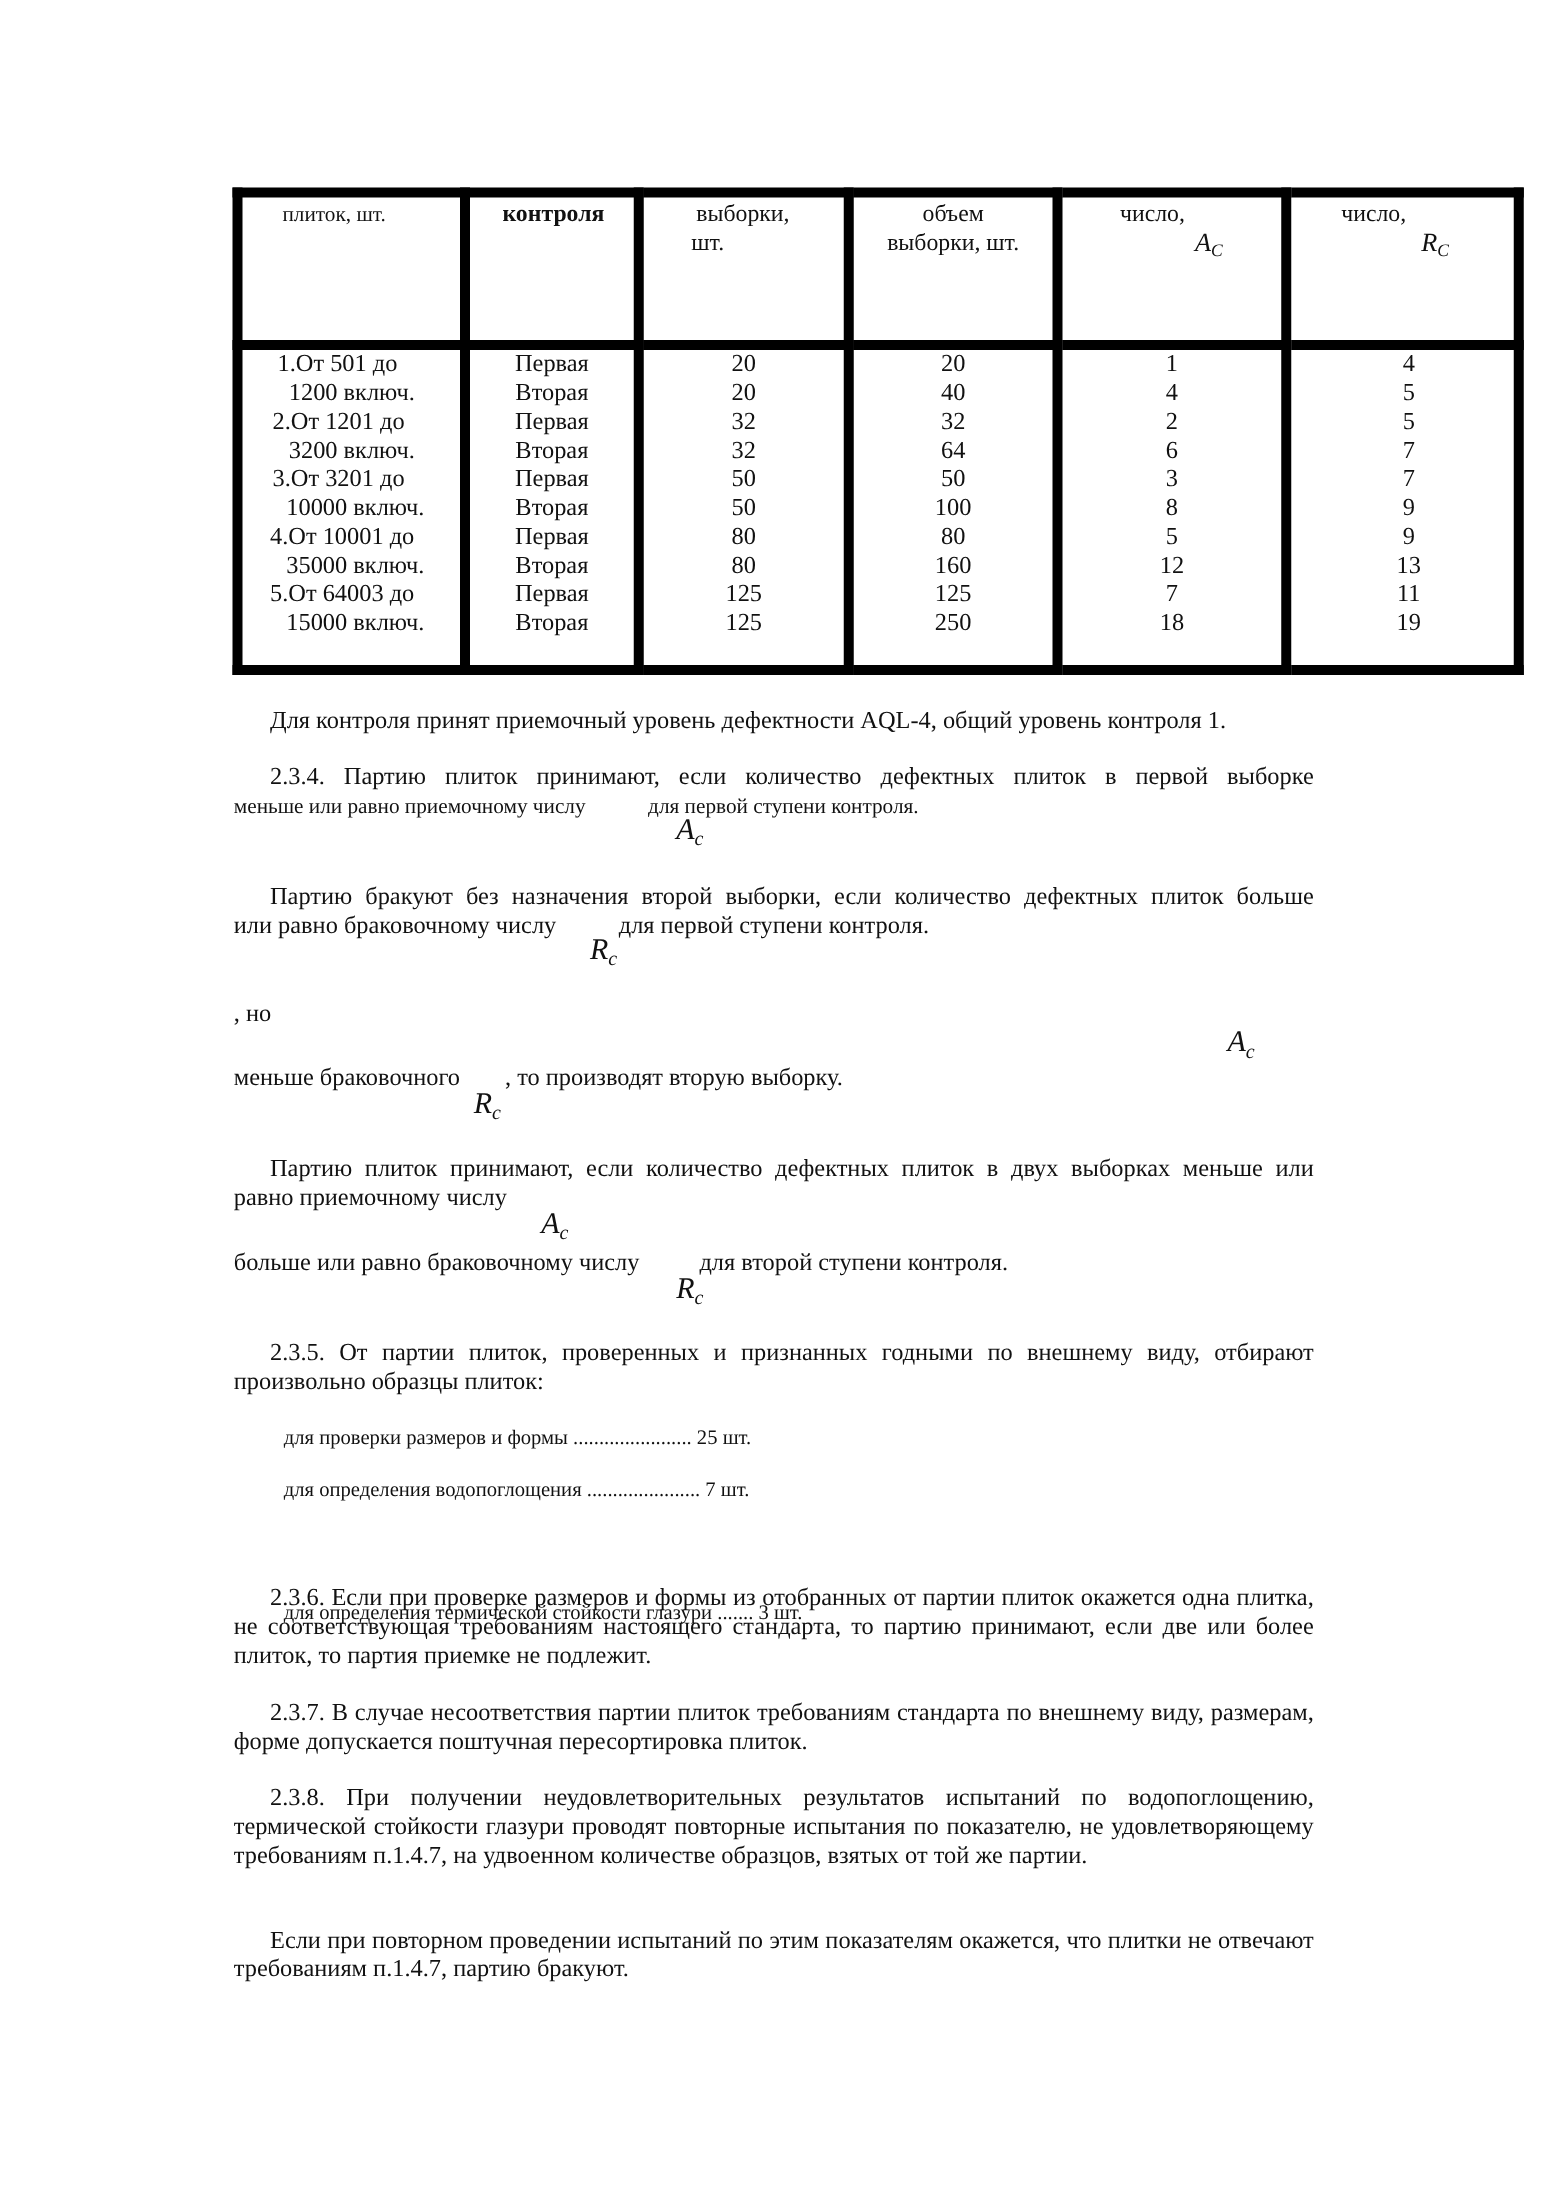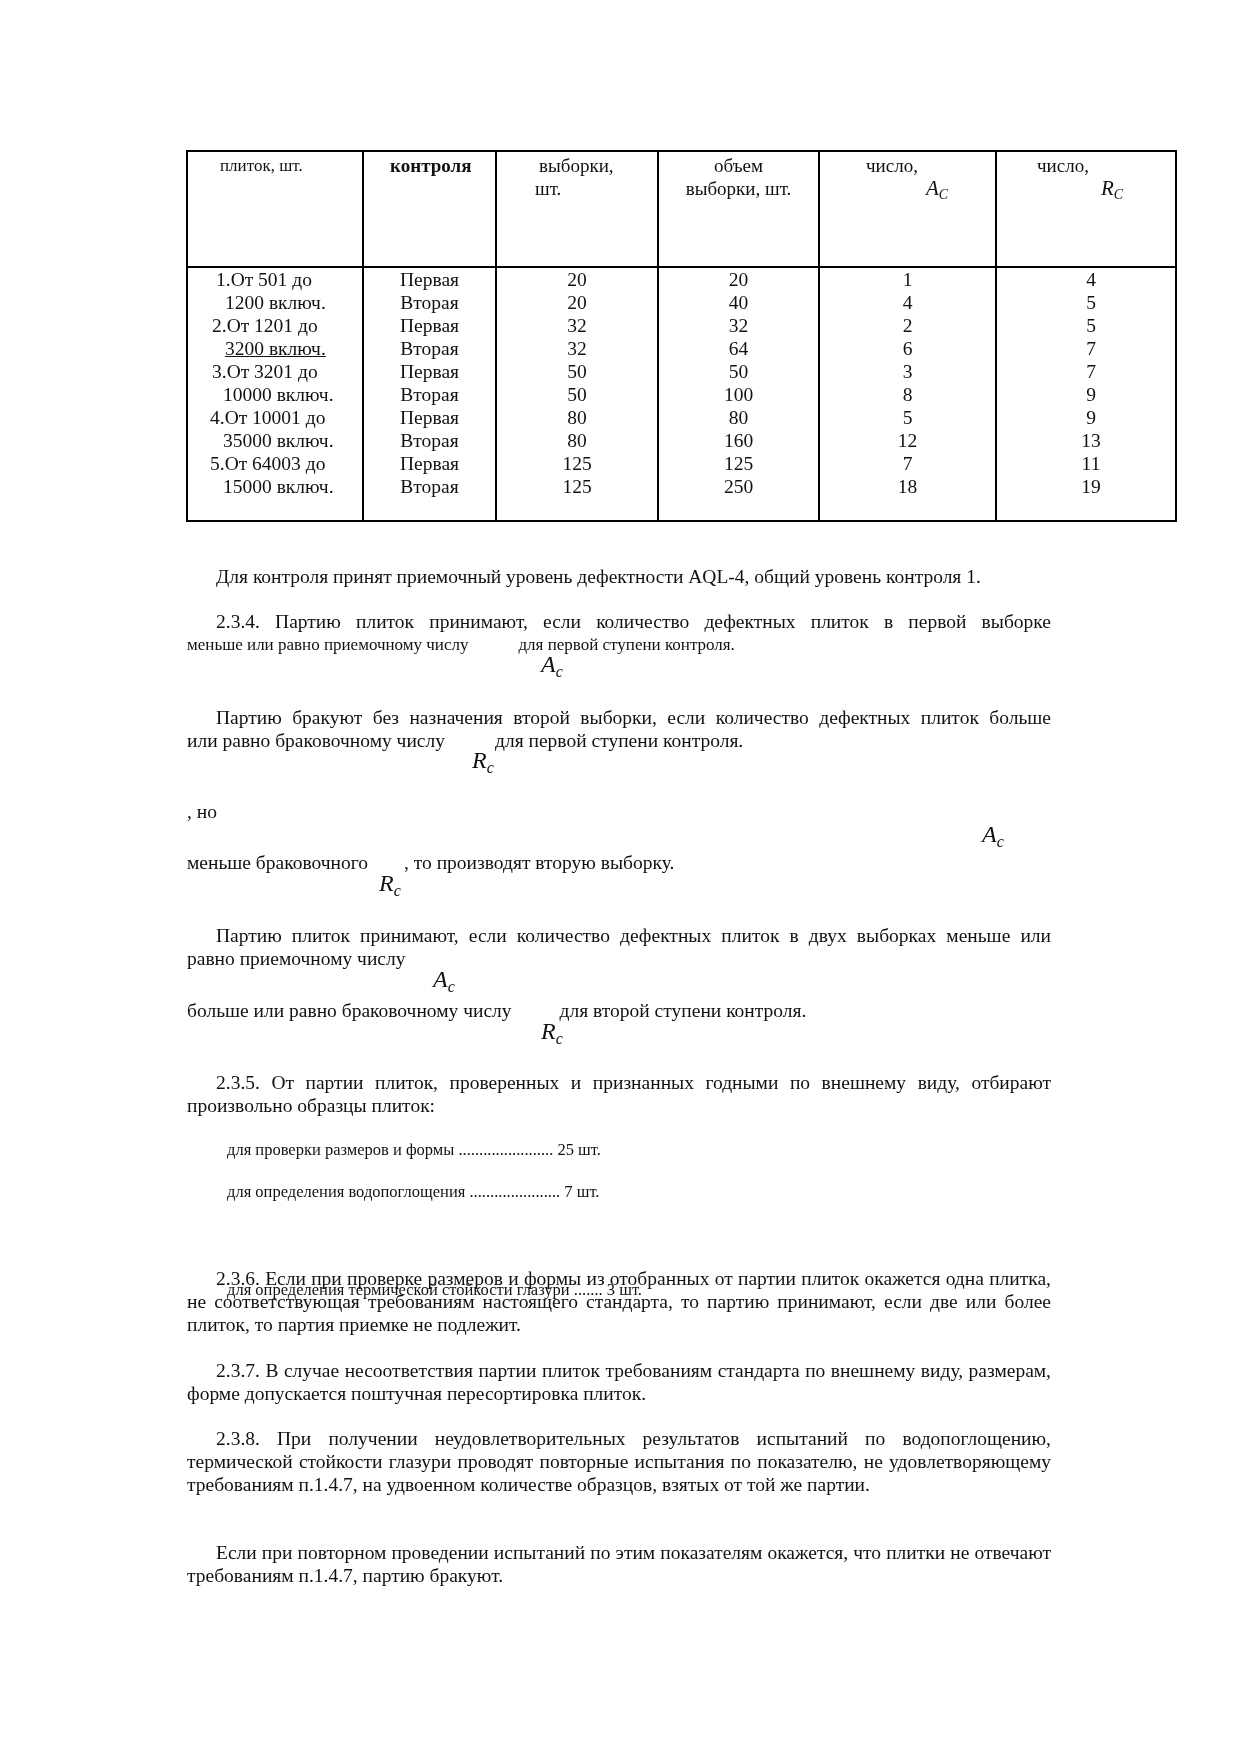--- a/index.html
+++ b/index.html
@@ -1,20 +1,20 @@
 <!DOCTYPE html>
 <html><head>
 <meta charset="utf-8">
 <style>
   html, body { margin: 0; padding: 0; background: #ffffff; }
   body { width: 1240px; height: 1755px; position: relative; overflow: hidden;
          font-family: "Liberation Serif", "DejaVu Serif", serif; color: #111; }
   .abs { position: absolute; }
   table.acc { position: absolute; left: 186px; top: 150px; border-collapse: collapse; }
-  table.acc td { border: 2px solid #000000; vertical-align: top; padding: 0; }
+  table.acc td { border: 8px solid #000000; vertical-align: top; padding: 0; }
   .hcell { height: 114px; font-size: 19px; line-height: 23px; }
   .bcell { height: 252px; font-size: 19.5px; line-height: 23px; }
   .hline { display: block; }
   .math { font-style: italic; font-size: 21px; }
   .math sub { font-size: 14px; font-style: italic; vertical-align: -4px; }
   .col-lines div { white-space: pre; }
   .para { position: absolute; left: 187px; width: 864px; font-size: 19.5px; line-height: 23px;
           text-align: justify; text-align-last: left; }
   .para .ind { display: inline-block; width: 29px; }
   .just-last { text-align-last: justify; }
@@ -62,21 +62,21 @@
         <span class="hline math" style="padding-left:64px;"><span>R</span><sub>C</sub></span>
       </div>
     </td>
   </tr>
   <tr>
     <td class="bcell">
       <div class="col-lines" style="padding:0 0 0 28px;">
         <div>1.От 501 до</div>
         <div style="padding-left:9px;">1200 включ.</div>
         <div style="margin-left:-4px;">2.От 1201 до</div>
-        <div style="padding-left:9px;text-decoration:underline;">3200 включ.</div>
+        <div style="padding-left:9px;">3200 включ.</div>
         <div style="margin-left:-4px;">3.От 3201 до</div>
         <div style="padding-left:7px;">10000 включ.</div>
         <div style="margin-left:-6px;">4.От 10001 до</div>
         <div style="padding-left:7px;">35000 включ.</div>
         <div style="margin-left:-6px;">5.От 64003 до</div>
         <div style="padding-left:7px;">15000 включ.</div>
       </div>
     </td>
     <td class="bcell">
       <div style="text-align:center;">

